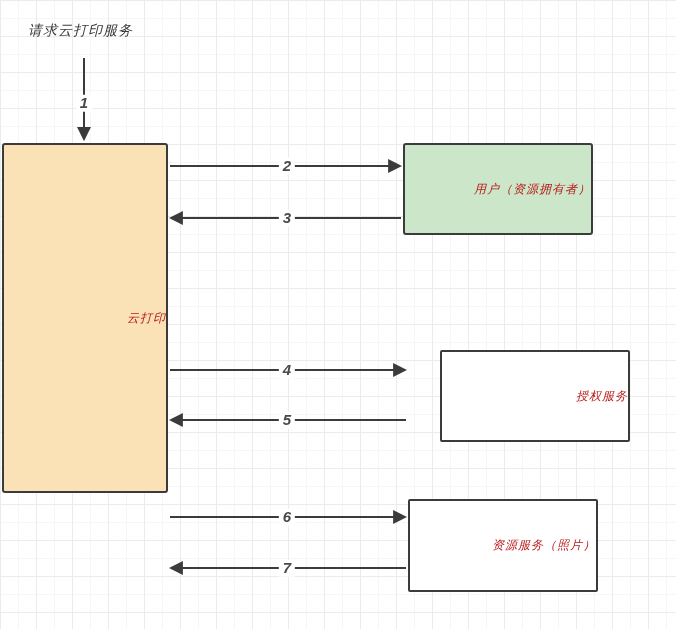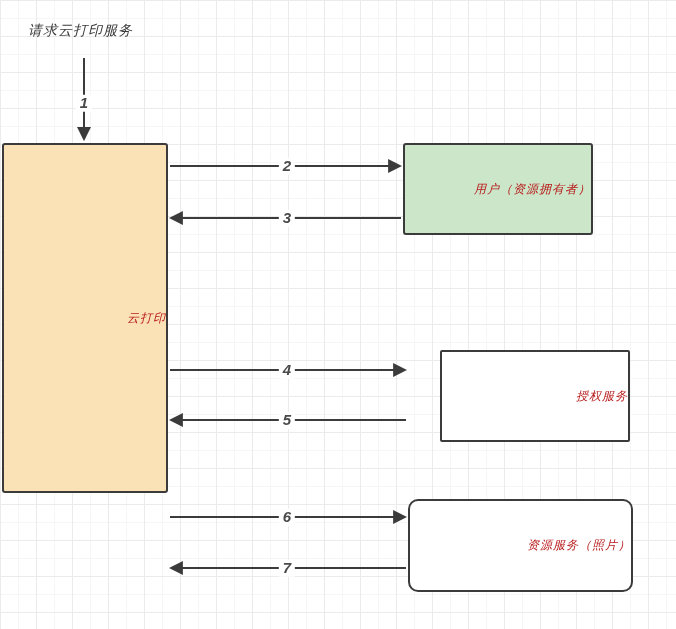--- a/index.html
+++ b/index.html
@@ -48,22 +48,22 @@
     align-items: flex-start;
     padding-top: 11px;
   }
   .node-auth {
     left: 408px; top: 350px; width: 190px; height: 92px;
     border-radius: 2px;
     z-index: 2;
     margin-left: 32px;
   }
   .node-resource {
-    left: 408px; top: 499px; width: 225px; height: 93px;
-    border-radius: 10px;
+    left: 408px; top: 499px; width: 190px; height: 93px;
+    border-radius: 2px;
     z-index: 2;
   }
   .annotation {
     position: absolute;
     left: 28px; top: 22px;
     font-size: 14px;
     color: #3a3a3a;
     letter-spacing: 1px;
     z-index: 1;
   }

